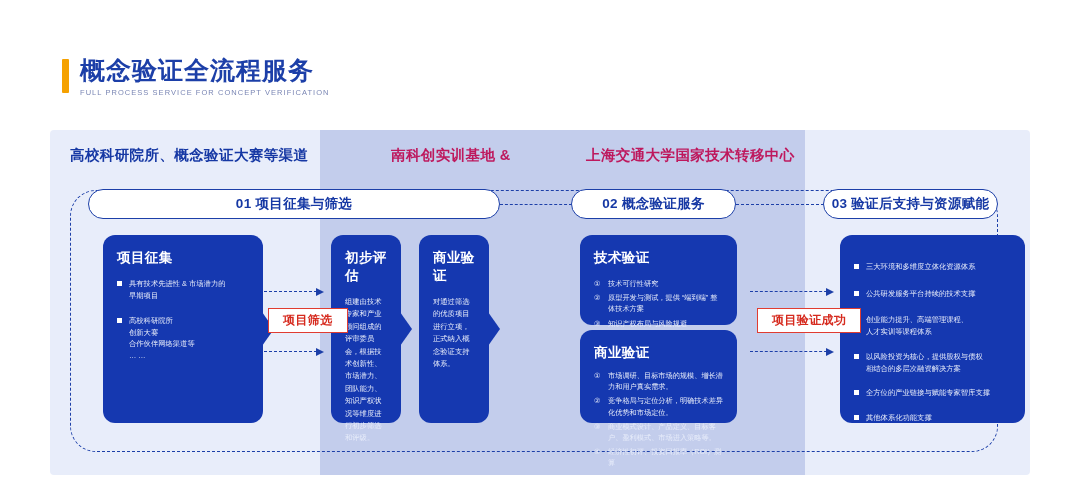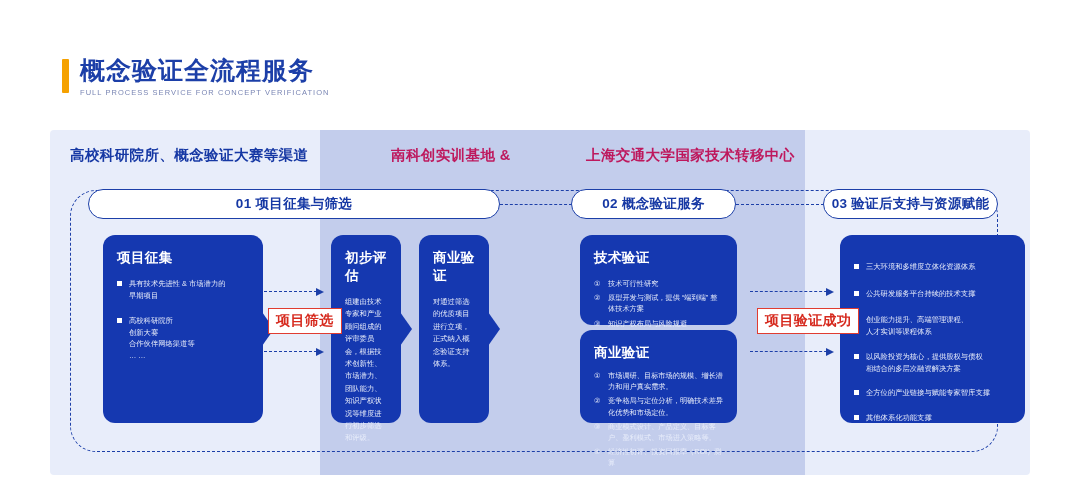--- a/index.html
+++ b/index.html
@@ -99,22 +99,22 @@
   ol.num { list-style: none; }
   ol.num li {
     position: relative; padding-left: 14px; margin-bottom: 3px;
     font-size: 7.2px; line-height: 11.2px; color: #E7ECFA;
   }
   ol.num li .idx { position: absolute; left: 0; top: 0; font-size: 7.2px; }
 
   
   .red-note {
     position: absolute; border: 1.3px solid #E03C31; background: #ffffff;
-    color: #D62A1E; font-size: 14px; font-weight: bold; letter-spacing: .4px;
-    padding: 3px 7px; white-space: nowrap; z-index: 6;
+    color: #D62A1E; font-size: 12px; font-weight: bold; letter-spacing: .4px;
+    padding: 3px 14px; white-space: nowrap; z-index: 6;
   }
   #note-screen { left: 268px; top: 308px; }
   #note-success { left: 757px; top: 308px; }
 
   
   .arrow { position: absolute; height: 0; border-top: 1.6px dashed #1C3FA8; z-index: 3; }
   .arrow::after {
     content: ""; position: absolute; right: -2px; top: -4.2px;
     width: 0; height: 0; border-top: 4.5px solid transparent; border-bottom: 4.5px solid transparent;
     border-left: 8px solid #1C3FA8;

